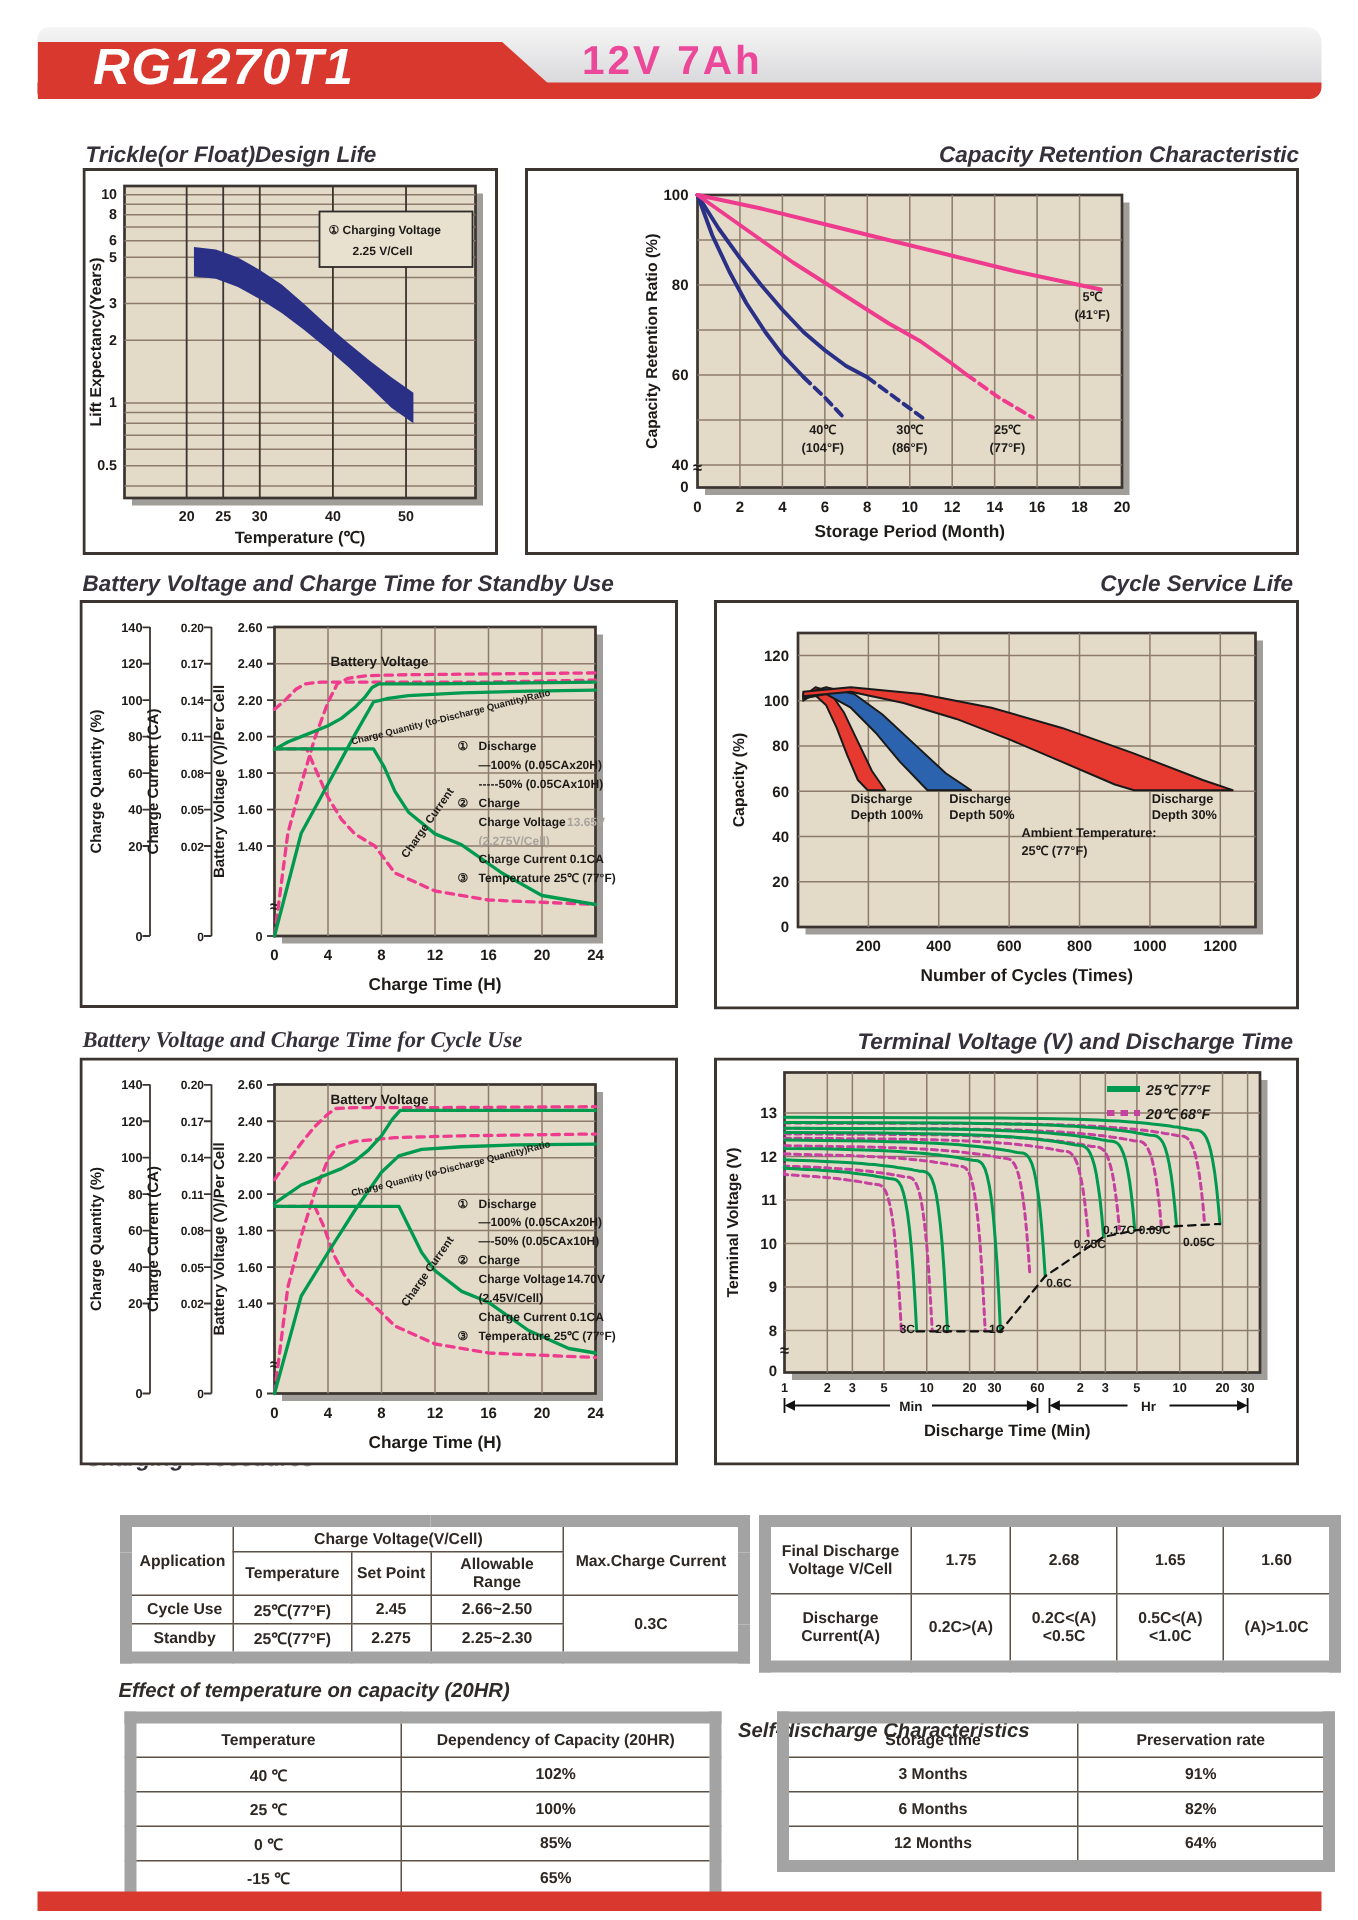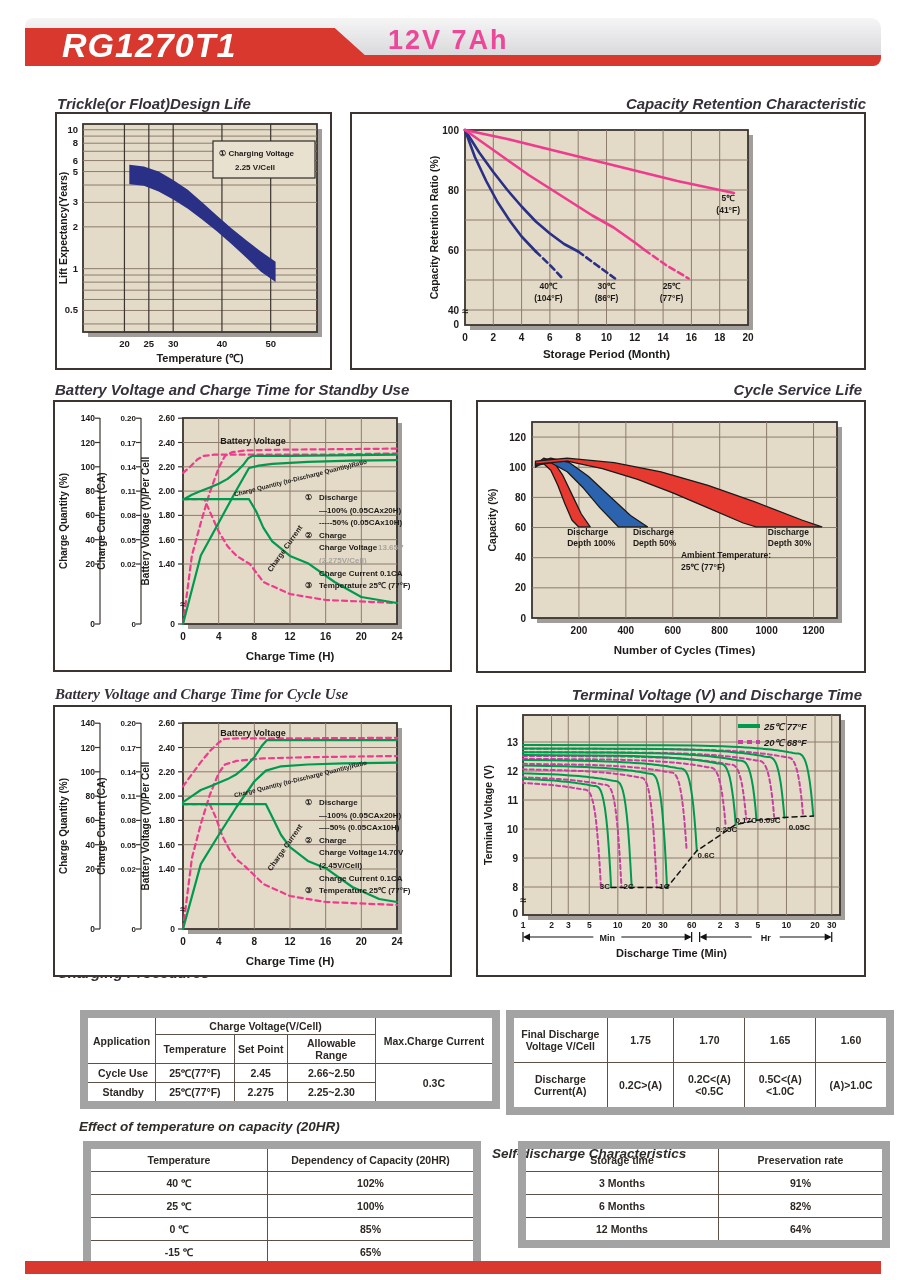--- a/index.html
+++ b/index.html
@@ -525,21 +525,21 @@
     </table>
 
   <table class="dtab" style="left:478px;top:1010px;width:388px;">
     <tbody>
         <tr>
       <td style="width:100px;height:40px;">
         <div>Final Discharge</div>
         <div>Voltage V/Cell</div>
       </td>
       <td style="width:72px;">1.75</td>
-      <td style="width:72px;">1.70</td>
+      <td style="width:72px;">2.68</td>
       <td style="width:72px;">1.65</td>
       <td style="width:72px;">1.60</td>
     </tr>
     <tr>
       <td style="height:40px;">
         <div>Discharge</div>
         <div>Current(A)</div>
       </td>
       <td>0.2C&gt;(A)</td>
       <td>0.2C&lt;(A)&lt;0.5C</td>

